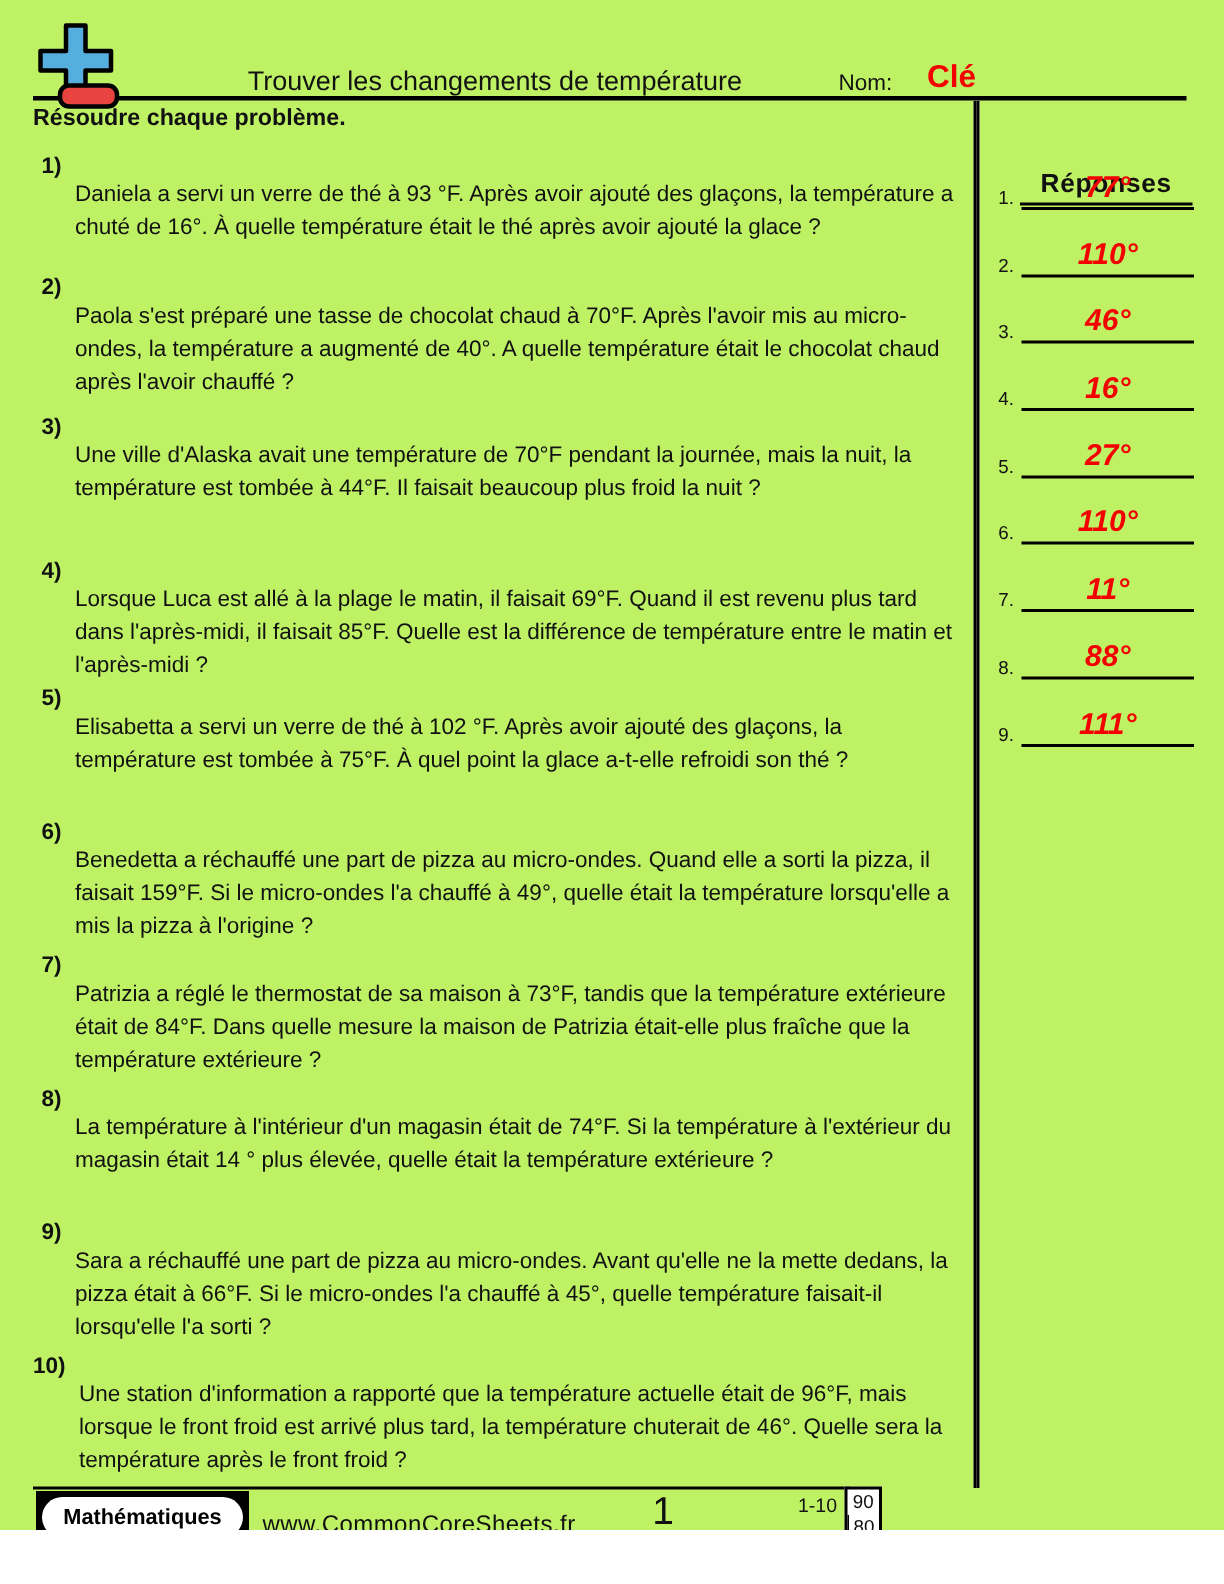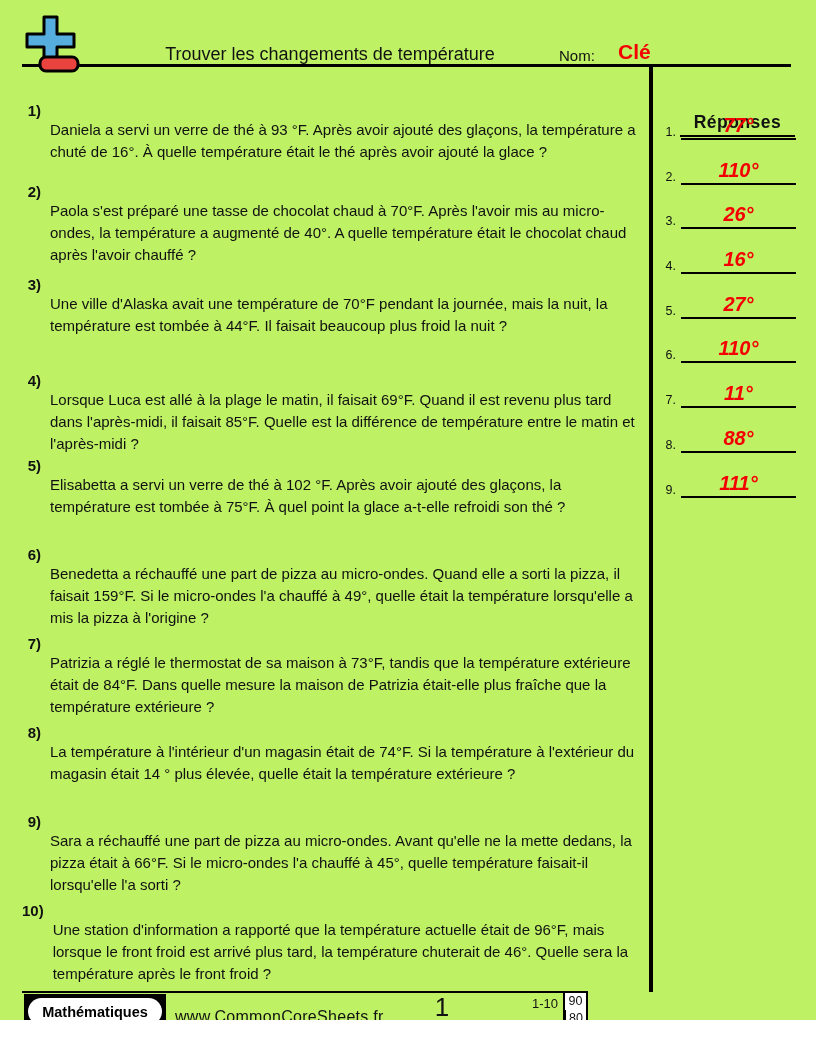--- a/index.html
+++ b/index.html
@@ -60,35 +60,36 @@
   <div class="logo">
     <svg width="62" height="60" viewBox="0 0 62 60">
       <path d="M24,3 h13 v17 h17 v13 h-17 v17 h-13 v-17 h-17 v-13 h17 z" fill="#56aede" stroke="#000" stroke-width="3" stroke-linejoin="round"></path>
       <rect x="20" y="43" width="38" height="14" rx="6" fill="#e8433f" stroke="#000" stroke-width="3"></rect>
     </svg>
   </div>
   <div class="title">Trouver les changements de température</div>
   <span class="nom-label">Nom:</span>
   <span class="nom-value">Clé</span>
   <div class="header-rule"></div>
+  <div class="instruction">Résoudre chaque problème.</div>
 
   <div class="vdivider"></div>
   <div class="answers-title">Réponses</div>
 
   <div class="ans-row" style="top:108px">
     <span class="ans-num">1.</span>
     <span class="ans-line"><span class="ans-val">77°</span></span>
   </div>
   <div class="ans-row" style="top:153px">
     <span class="ans-num">2.</span>
     <span class="ans-line"><span class="ans-val">110°</span></span>
   </div>
   <div class="ans-row" style="top:197px">
     <span class="ans-num">3.</span>
-    <span class="ans-line"><span class="ans-val">26°</span></span>
+    <span class="ans-line"><span class="ans-val">46°</span></span>
   </div>
   <div class="ans-row" style="top:242px">
     <span class="ans-num">4.</span>
     <span class="ans-line"><span class="ans-val">16°</span></span>
   </div>
   <div class="ans-row" style="top:287px">
     <span class="ans-num">5.</span>
     <span class="ans-line"><span class="ans-val">27°</span></span>
   </div>
   <div class="ans-row" style="top:331px">

